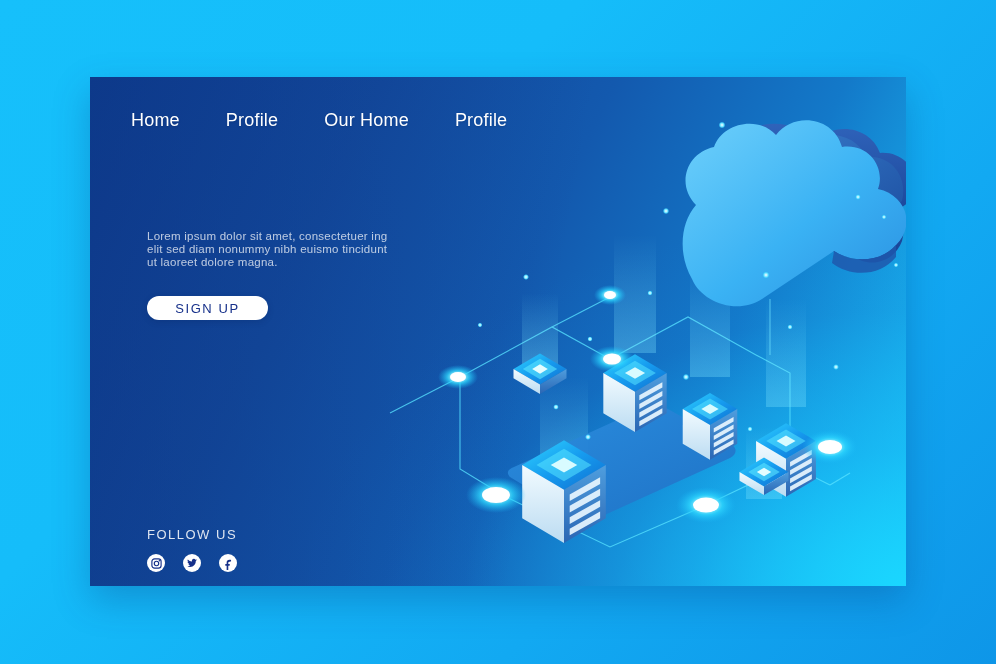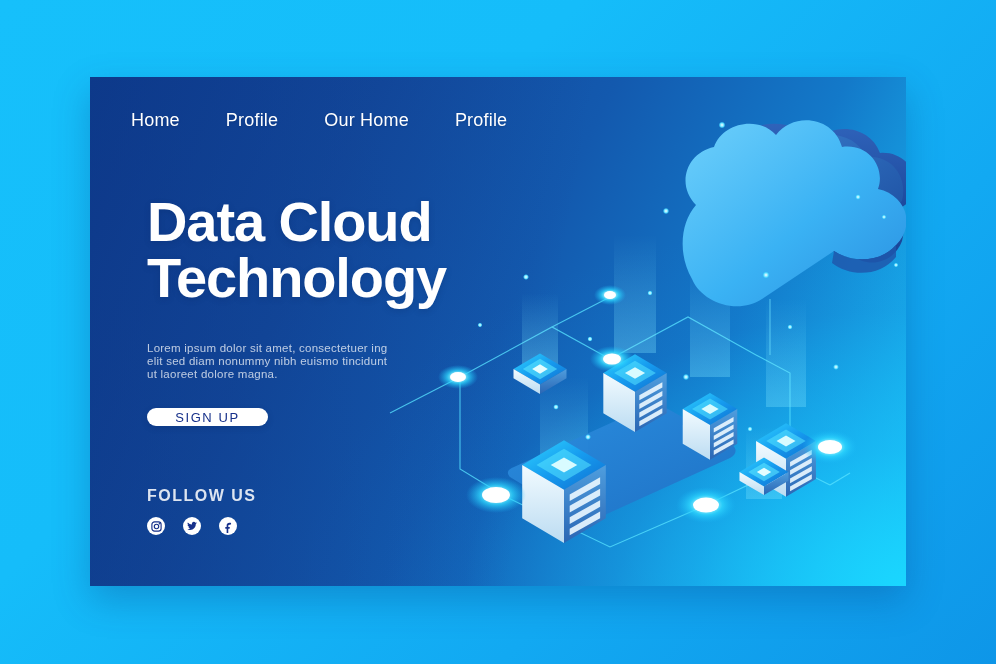--- a/index.html
+++ b/index.html
@@ -63,38 +63,39 @@
     margin-top:36px;
     color:rgba(255,255,255,0.72);
     font-size:11.5px;
     line-height:13px;
     letter-spacing:0.25px;
     max-width:252px;
   }
   #signup-button {
     margin-top:27px;
     display:inline-flex; align-items:center; justify-content:center;
-    width:121px; height:18px;
+    width:121px; height:24px;
     background:#ffffff;
     border:none; border-radius:17px;
     color:#16308a;
     font-size:13px;
     font-family:"Liberation Sans", sans-serif;
     letter-spacing:1.6px;
     cursor:pointer;
     box-shadow:0 2px 6px rgba(5,30,80,0.18);
   }
 
   
   #follow-block { position:absolute; left:57px; top:410px; z-index:40; }
   #follow-label {
     color:rgba(255,255,255,0.86);
-    font-size:16px;
+    font-size:13px;
     letter-spacing:1.5px;
-    font-weight:bold;
+    font-weight:normal;
+    margin-top:40px;
   }
   #social-icons { margin-top:12px; display:flex; gap:18px; align-items:center; }
   .social-icon {
     width:18px; height:18px; border-radius:50%;
     display:flex; align-items:center; justify-content:center;
     cursor:pointer;
     background:#ffffff;
   }
   .social-icon svg { display:block; }
 
@@ -301,24 +302,20 @@
   </svg>
 
   <nav id="main-nav">
     <span class="nav-link">Home</span>
     <span class="nav-link">Profile</span>
     <span class="nav-link">Our Home</span>
     <span class="nav-link">Profile</span>
   </nav>
 
   <div id="hero-text">
-    <h1 id="hero-title">
-      <span class="t-line">Data Cloud</span>
-      <span class="t-line">Technology</span>
-    </h1>
     <p id="hero-desc">Lorem ipsum dolor sit amet, consectetuer ing elit sed diam nonummy nibh euismo tincidunt ut laoreet dolore magna.</p>
     <button id="signup-button">SIGN UP</button>
   </div>
 
   <div id="follow-block">
     <div id="follow-label">FOLLOW US</div>
     <div id="social-icons">
 
       <span class="social-icon">
         <svg viewBox="0 0 24 24" width="13" height="13">

